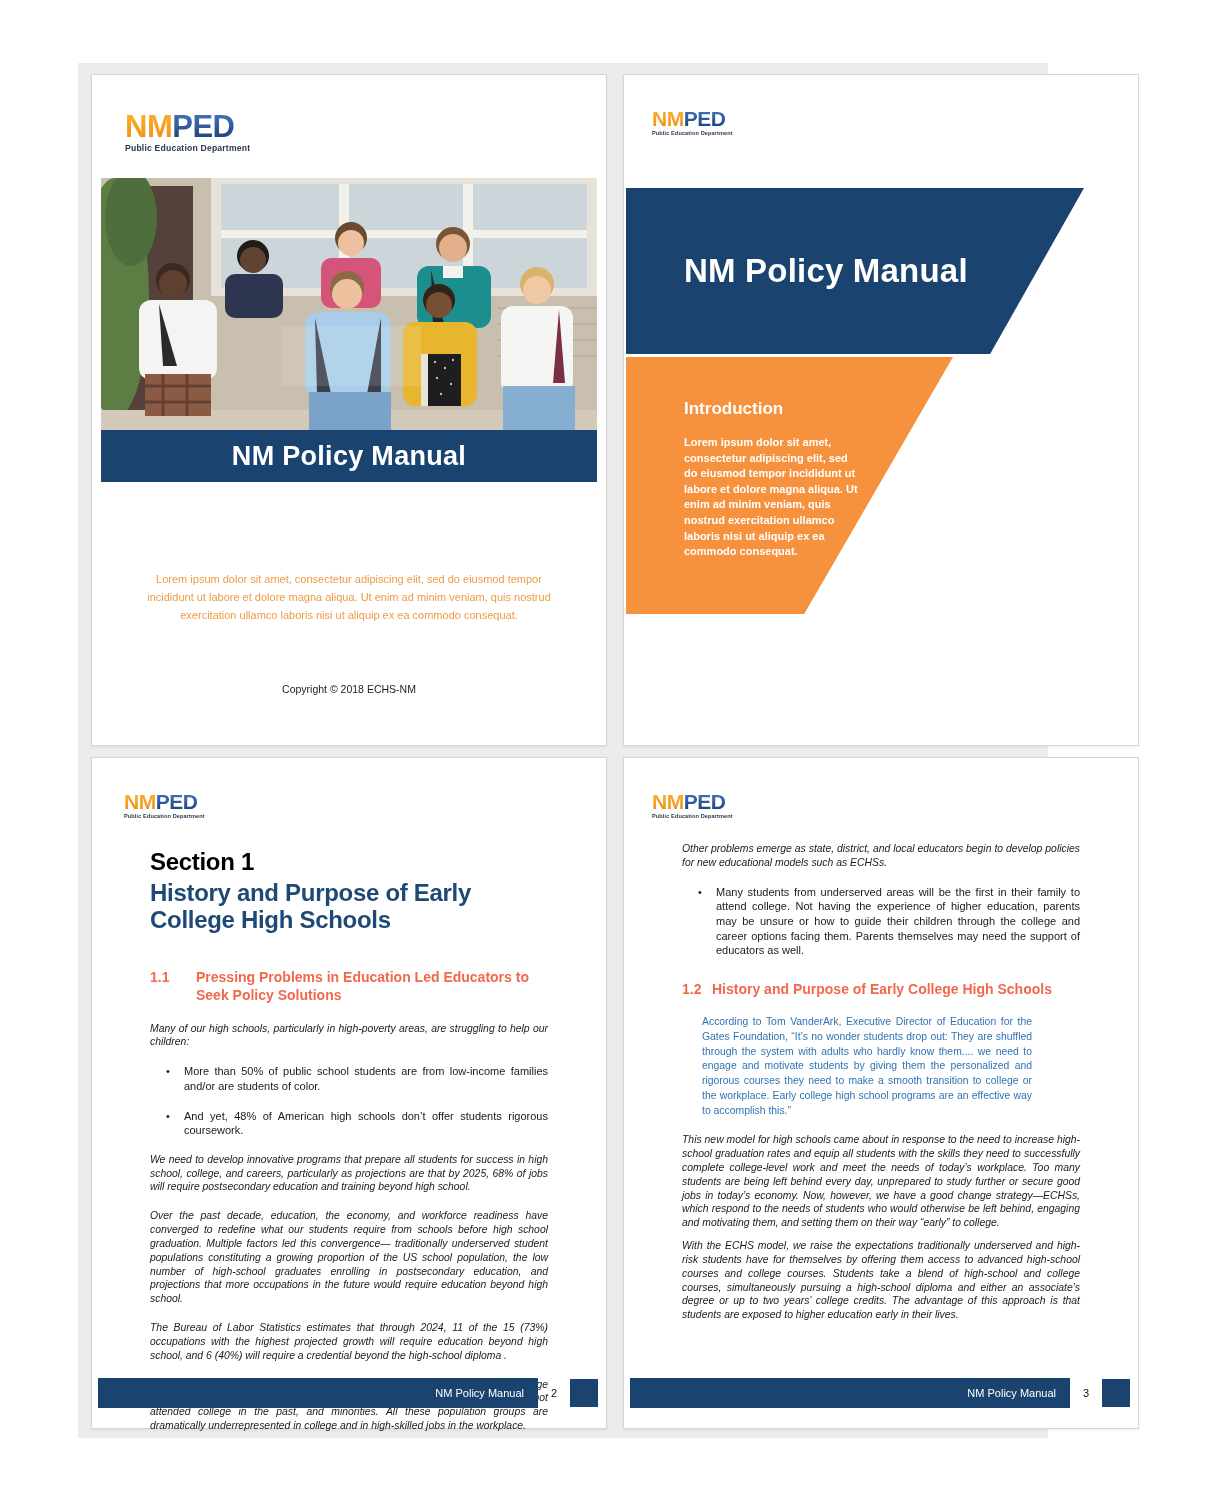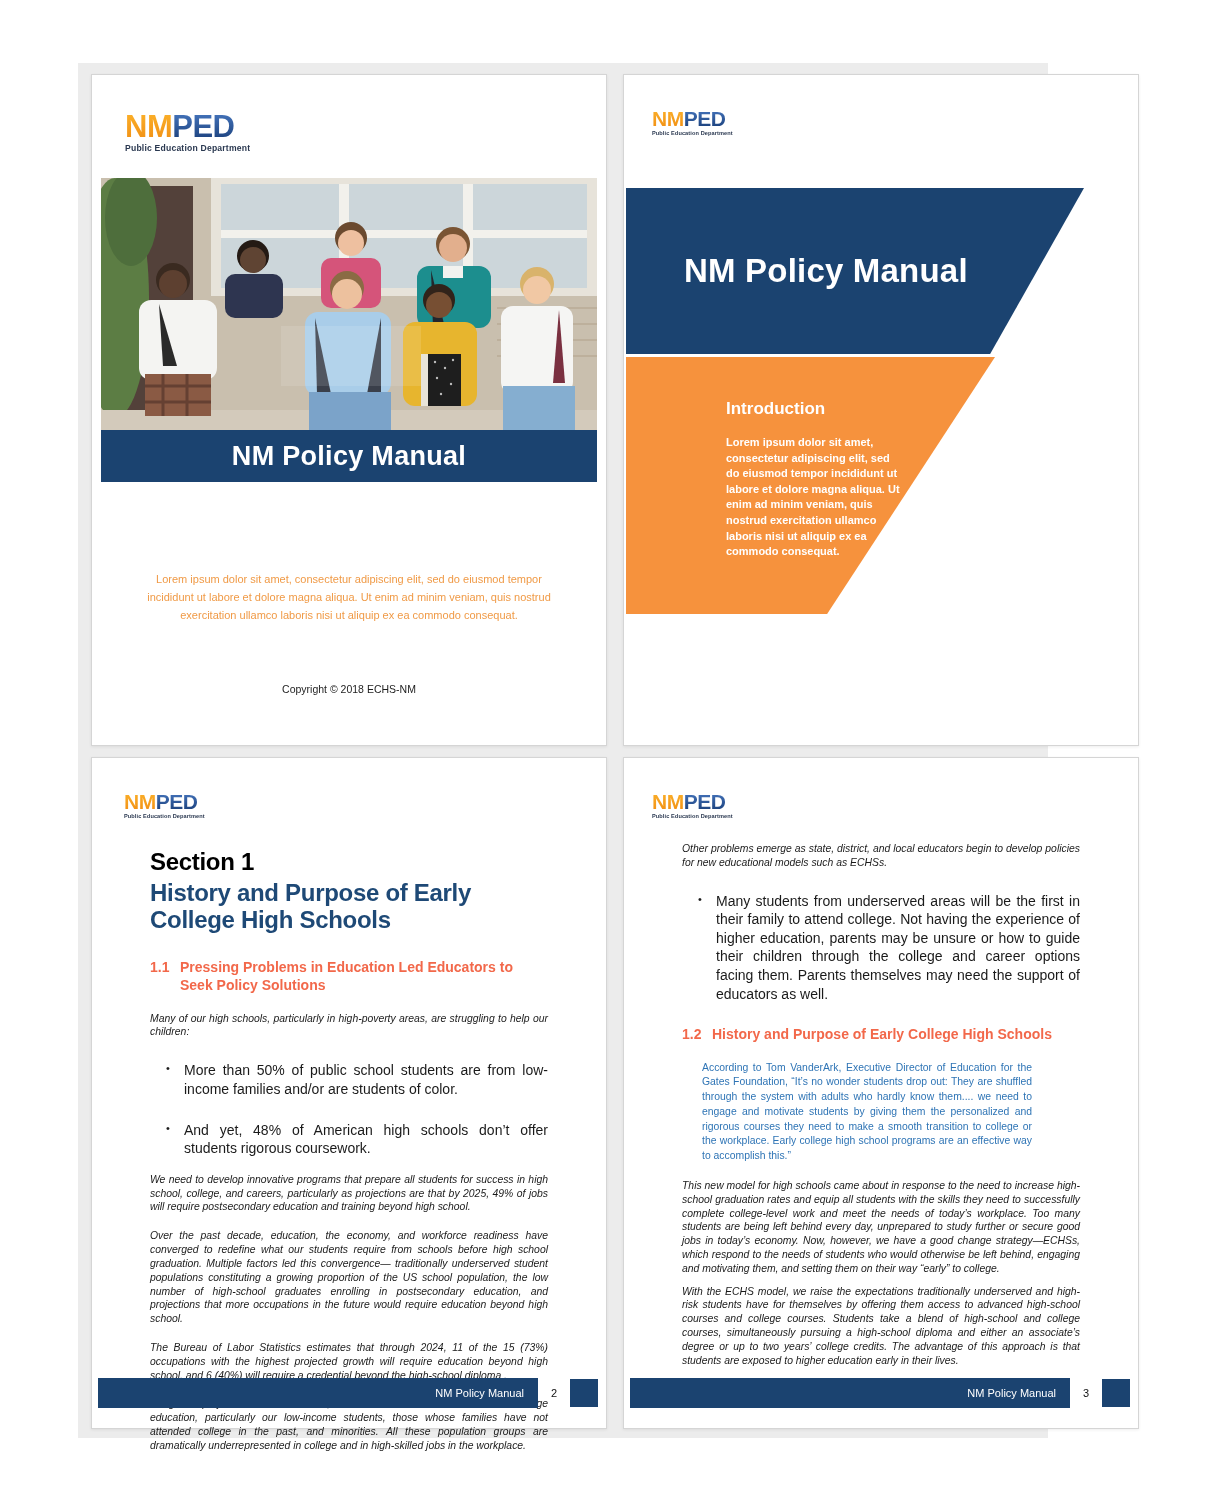--- a/index.html
+++ b/index.html
@@ -36,39 +36,39 @@
   .cover-banner{height:52px;background:#1b4370;display:flex;align-items:center;justify-content:center;}
   .cover-banner span{color:#ffffff;font-weight:bold;font-size:27px;letter-spacing:.3px;}
   .cover-lorem{position:absolute;left:48px;top:496px;width:418px;text-align:center;color:#f09a46;font-size:11px;line-height:1.62;}
   .copyright{position:absolute;left:0;top:608px;width:100%;text-align:center;font-size:10.5px;color:#1d1d1d;}
 
   
   .blue-shape{position:absolute;left:2px;top:113px;width:458px;height:166px;background:#1b4370;
     clip-path:polygon(0 0,100% 0,79.5% 100%,0 100%);display:flex;align-items:center;}
   .blue-shape .big-title{color:#fff;font-weight:bold;font-size:33px;letter-spacing:.2px;padding-left:58px;}
   .orange-shape{position:absolute;left:2px;top:282px;width:327px;height:257px;background:#f6923d;
-    clip-path:polygon(0 0,100% 0,54.5% 100%,0 100%);color:#fff;padding-left:42px;}
+    clip-path:polygon(0 0,100% 0,54.5% 100%,0 100%);color:#fff;}
   .orange-shape .intro-h{margin:42px 0 16px 58px;font-size:17px;font-weight:bold;}
   .orange-shape .intro-p{margin-left:58px;width:178px;font-size:11px;font-weight:bold;line-height:1.42;}
 
   
   .content{position:absolute;left:58px;width:398px;color:#1a1a1a;}
   #page3 .content{top:90px;}
   #page4 .content{top:84px;}
   .section-label{color:#000000;font-size:24px;font-weight:bold;letter-spacing:-.3px;line-height:1.15;}
   .section-title{color:#1e4976;font-size:24px;font-weight:bold;letter-spacing:-.3px;line-height:1.16;margin-top:3px;}
   .h2{display:flex;color:#f2684a;font-size:14px;font-weight:bold;line-height:1.3;}
   .h2 .h2-num{width:30px;flex:0 0 30px;}
   .h2 .h2-text{max-width:362px;}
-  #page3 .h2{margin-top:24px;}
+  #page3 .h2{margin-top:34px;gap:16px;}
   #page4 .h2{margin-top:22px;}
   .body-p{font-size:10.4px;line-height:1.33;text-align:justify;margin:9px 0 0 0;font-style:italic;}
   #page3 .intro-line{margin-top:17px;}
   .bullets{margin-top:6px;}
-  .bullet{position:relative;padding-left:34px;font-size:14px;line-height:1.33;text-align:justify;margin-top:22px;}
+  .bullet{position:relative;padding-left:34px;font-size:11px;line-height:1.33;text-align:justify;margin-top:15px;}
   .bullet::before{content:"•";position:absolute;left:16px;top:0;font-size:11px;}
   .quote{color:#2e74b5;font-size:10.4px;line-height:1.42;text-align:justify;margin:17px 48px 0 20px;}
   .p-gap{margin-top:15px;}
 
   
   .footer-bar{position:absolute;left:6px;top:620px;width:440px;height:30px;background:#1b4370;
     display:flex;align-items:center;justify-content:flex-end;padding-right:14px;box-sizing:border-box;}
   .footer-bar span{color:#fff;font-size:11px;}
   .footer-num{position:absolute;left:448px;top:620px;width:28px;height:30px;line-height:30px;text-align:center;font-size:11px;color:#111;}
   .footer-sq{position:absolute;left:478px;top:621px;width:28px;height:28px;background:#1b4370;}
@@ -190,21 +190,21 @@
       <div class="h2">
         <span class="h2-num">1.1</span>
         <span class="h2-text">Pressing Problems in Education Led Educators to Seek Policy Solutions</span>
       </div>
 
       <div class="body-p intro-line">Many of our high schools, particularly in high-poverty areas, are struggling to help our children:</div>
       <div class="bullets">
         <div class="bullet">More than 50% of public school students are from low-income families and/or are students of color.</div>
         <div class="bullet">And yet, 48% of American high schools don’t offer students rigorous coursework.</div>
       </div>
-      <div class="body-p p-gap">We need to develop innovative programs that prepare all students for success in high school, college, and careers, particularly as projections are that by 2025, 49% of jobs will require postsecondary education and training beyond high school.</div>
+      <div class="body-p p-gap">We need to develop innovative programs that prepare all students for success in high school, college, and careers, particularly as projections are that by 2025, 68% of jobs will require postsecondary education and training beyond high school.</div>
       <div class="body-p p-gap">Over the past decade, education, the economy, and workforce readiness have converged to redefine what our students require from schools before high school graduation. Multiple factors led this convergence— traditionally underserved student populations constituting a growing proportion of the US school population, the low number of high-school graduates enrolling in postsecondary education, and projections that more occupations in the future would require education beyond high school.</div>
       <div class="body-p p-gap">The Bureau of Labor Statistics estimates that through 2024, 11 of the 15 (73%) occupations with the highest projected growth will require education beyond high school, and 6 (40%) will require a credential beyond the high-school diploma .</div>
       <div class="body-p p-gap">In light of projections such as these, we need to direct our children to a college education, particularly our low-income students, those whose families have not attended college in the past, and minorities. All these population groups are dramatically underrepresented in college and in high-skilled jobs in the workplace.</div>
     </div>
 
     <div class="footer-bar">
       <span>NM Policy Manual</span>
     </div>
     <div class="footer-num">2</div>
     <div class="footer-sq"></div>

